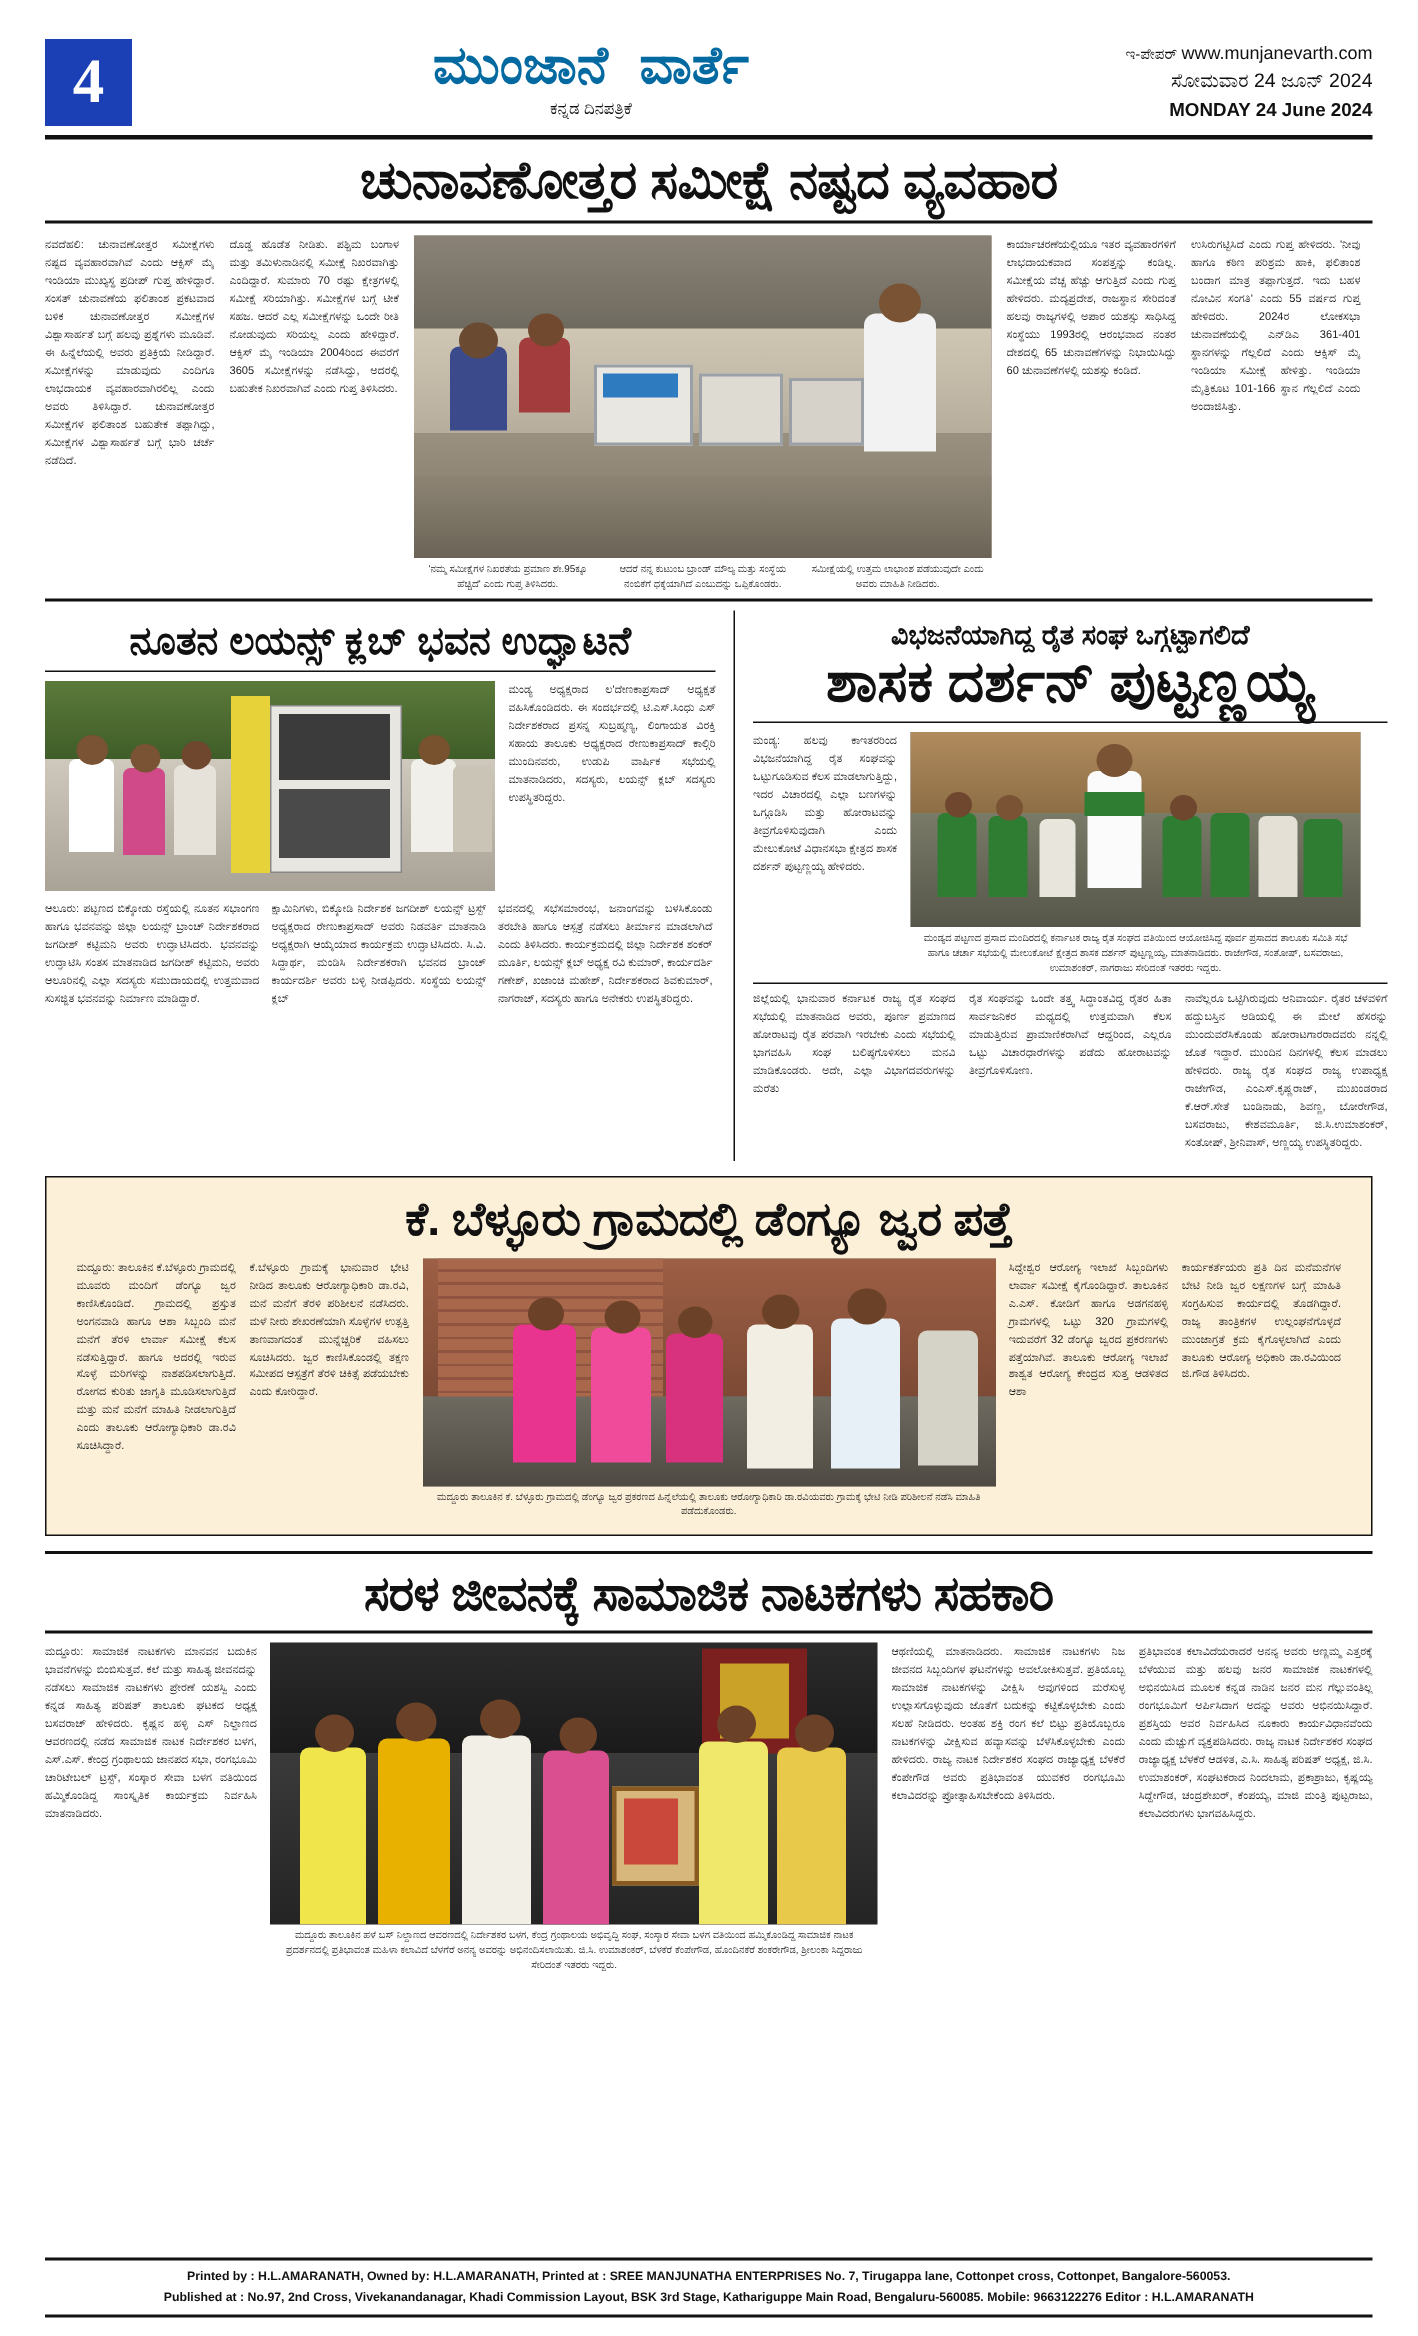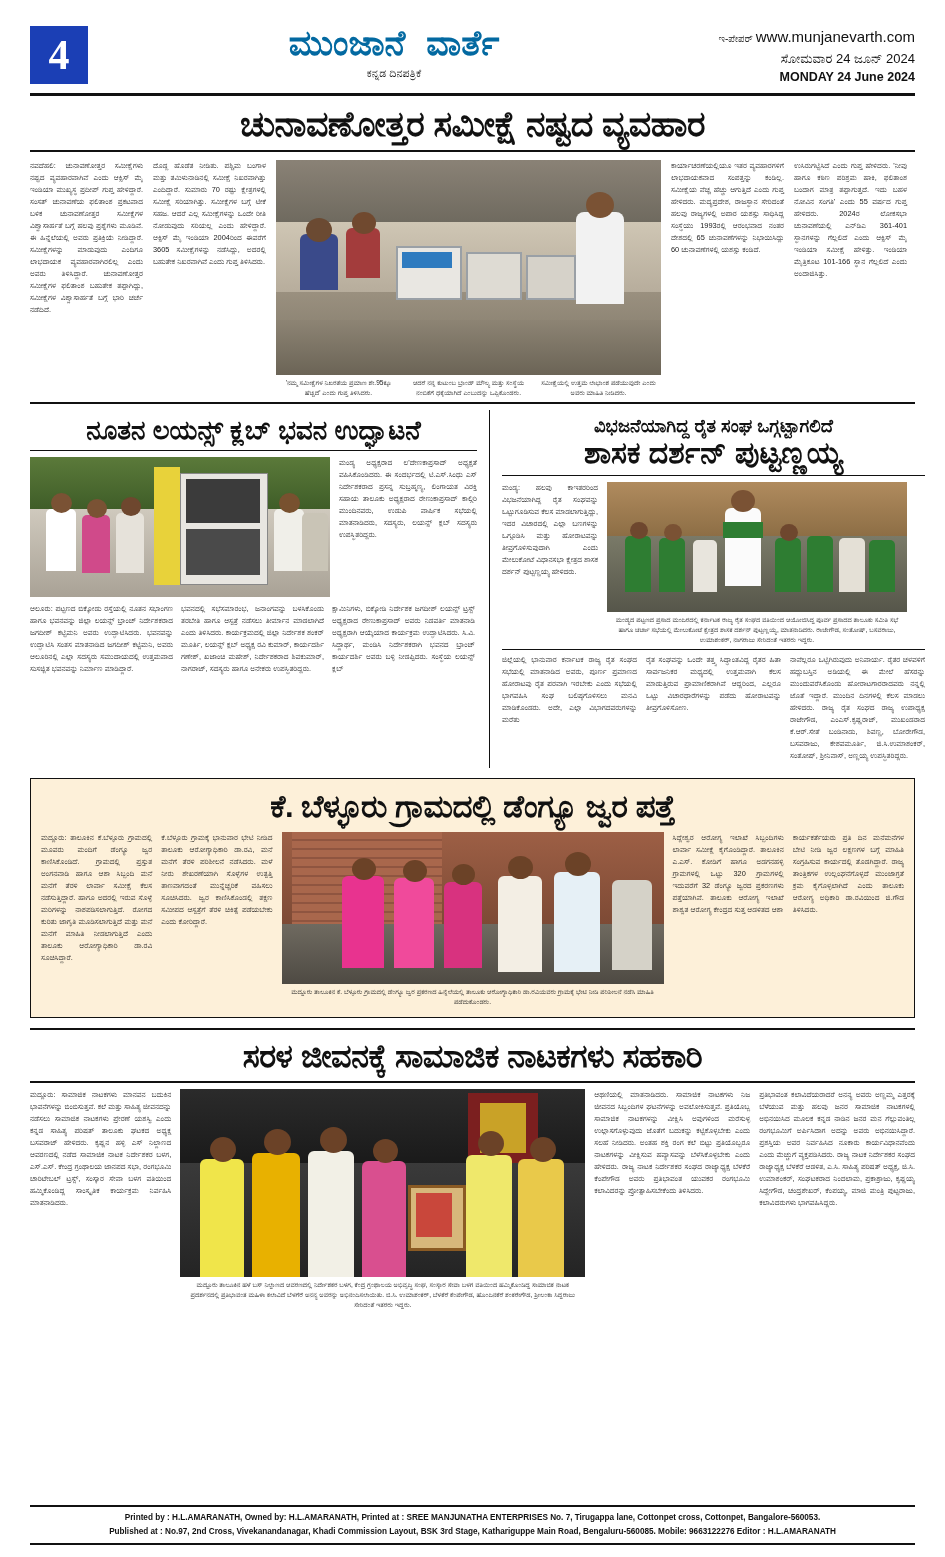--- a/index.html
+++ b/index.html
@@ -6,21 +6,21 @@
   body{width:945px;height:1557px;font-family:"Liberation Sans",sans-serif;color:#111;}
   .page{width:945px;height:1557px;position:relative;box-sizing:border-box;padding:26px 30px 10px 30px;}
 
   
   .masthead{display:flex;align-items:flex-start;justify-content:space-between;border-bottom:3px solid #111;padding-bottom:6px;}
   .pageno{width:58px;height:58px;background:#1b3fb5;color:#fff;font-size:42px;font-weight:bold;display:flex;align-items:center;justify-content:center;font-family:"Liberation Serif",serif;}
   .title-wrap{flex:1;text-align:center;margin-top:2px;}
   .paper-title{font-size:35px;font-weight:bold;color:#0369a1;font-family:Liberation Mono, monospace;letter-spacing:0px;line-height:1.05;}
   .paper-sub{font-size:11px;color:#111;margin-top:2px;}
   .mast-right{text-align:right;font-size:10px;line-height:1.5;min-width:215px;}
-  .mast-right .web{font-size:15px;}
+  .mast-right .web{font-size:12px;}
   .mast-right .kndate{font-size:13px;font-weight:normal;}
   .mast-right .endate{font-size:12.5px;font-weight:bold;}
 
   
   .headline{font-size:35px;font-weight:bold;text-align:center;letter-spacing:-0.5px;line-height:1.15;padding:8px 0 6px;}
   .rule{border-bottom:2px solid #111;}
   .rule-thin{border-bottom:1px solid #111;}
 
   
   .col{font-size:7.4px;line-height:1.62;text-align:justify;color:#1a1a1a;}
@@ -36,27 +36,27 @@
   
   .scene{position:absolute;inset:0;}
   .band{position:absolute;left:0;right:0;}
 
   
   .two{display:flex;gap:12px;padding-top:6px;}
   .left-block{width:447px;}
   .right-block{width:425px;}
   .sub-headline{font-size:26px;font-weight:bold;text-align:center;line-height:1.15;padding:6px 0 4px;}
   .sub-headline.small{font-size:18px;padding-bottom:0;}
-  .sub-headline.big{font-size:30px;padding-top:0;}
+  .sub-headline.big{font-size:38px;padding-top:0;font-family:Liberation Serif, serif;}
   .cols3{display:flex;gap:8px;}
   .cols3 .c{width:143px;}
   .cols2{display:flex;gap:9px;}
 
   
-  .dengue{margin-top:10px;border:1px solid #111;background:#fdf0d9;padding:8px 10px 10px;}
+  .dengue{margin-top:10px;border:1px solid #111;background:#fdf0d9;padding:8px 20px 10px;}
   .dengue .headline{font-size:31px;padding:2px 0 8px;}
 
   
   .last{margin-top:10px;}
   .last .headline{font-size:32px;}
 
   
   .footer{position:absolute;left:30px;right:30px;bottom:12px;border-top:2px solid #111;border-bottom:2px solid #111;padding:4px 0;text-align:center;font-size:8.2px;font-weight:bold;line-height:1.7;}
   .flexcols{display:flex;gap:9px;}
 </style>
@@ -153,24 +153,24 @@
         </div>
         <div class="col" style="width:138px;">
           <p>ಮಂಡ್ಯ ಅಧ್ಯಕ್ಷರಾದ ಲ'ದೇಣಕಾಪ್ರಸಾದ್ ಅಧ್ಯಕ್ಷತೆ ವಹಿಸಿಕೊಂಡಿದರು. ಈ ಸಂದರ್ಭದಲ್ಲಿ ಟಿ.ಎಸ್.ಸಿಂಧು ಎಸ್ ನಿರ್ದೇಶಕರಾದ ಪ್ರಸನ್ನ ಸುಬ್ರಹ್ಮಣ್ಯ, ಲಿಂಗಾಯತ ವಿರಕ್ತಿ ಸಹಾಯ ತಾಲೂಕು ಅಧ್ಯಕ್ಷರಾದ ರೇಣುಕಾಪ್ರಸಾದ್ ಕಾಲ್ಗಿರಿ ಮುಂದಿನವರು, ಉಡುಪಿ ವಾರ್ಷಿಕ ಸಭೆಯಲ್ಲಿ ಮಾತನಾಡಿದರು, ಸದಸ್ಯರು, ಲಯನ್ಸ್ ಕ್ಲಬ್ ಸದಸ್ಯರು ಉಪಸ್ಥಿತರಿದ್ದರು.</p>
         </div>
       </div>
       <div class="cols3" style="padding-top:6px;">
         <div class="c col">
             <p>ಆಲೂರು: ಪಟ್ಟಣದ ಬಿಕ್ಕೋಡು ರಸ್ತೆಯಲ್ಲಿ ನೂತನ ಸಭಾಂಗಣ ಹಾಗೂ ಭವನವನ್ನು ಜಿಲ್ಲಾ ಲಯನ್ಸ್ ಬ್ರಾಂಚ್ ನಿರ್ದೇಶಕರಾದ ಜಗದೀಶ್ ಕಟ್ಟಿಮನಿ ಅವರು ಉದ್ಘಾಟಿಸಿದರು. ಭವನವನ್ನು ಉದ್ಘಾಟಿಸಿ ಸಂತಸ ಮಾತನಾಡಿದ ಜಗದೀಶ್ ಕಟ್ಟಿಮನಿ, ಅವರು ಆಲೂರಿನಲ್ಲಿ ಎಲ್ಲಾ ಸದಸ್ಯರು ಸಮುದಾಯದಲ್ಲಿ ಉತ್ತಮವಾದ ಸುಸಜ್ಜಿತ ಭವನವನ್ನು ನಿರ್ಮಾಣ ಮಾಡಿದ್ದಾರೆ.</p>
           </div>
         <div class="c col">
+            <p>ಕ್ಷಾಮಿನಿಗಳು, ಬಿಕ್ಕೋಡಿ ನಿರ್ದೇಶಕ ಜಗದೀಶ್ ಲಯನ್ಸ್ ಟ್ರಸ್ಟ್ ಅಧ್ಯಕ್ಷರಾದ ರೇಣುಕಾಪ್ರಸಾದ್ ಅವರು ನಿಡವರ್ತಿ ಮಾತನಾಡಿ ಅಧ್ಯಕ್ಷರಾಗಿ ಆಯ್ಕೆಯಾದ ಕಾರ್ಯಕ್ರಮ ಉದ್ಘಾಟಿಸಿದರು. ಸಿ.ವಿ. ಸಿದ್ದಾರ್ಥ, ಮಂಡಿಸಿ ನಿರ್ದೇಶಕರಾಗಿ ಭವನದ ಬ್ರಾಂಚ್ ಕಾರ್ಯದರ್ಶಿ ಅವರು ಬಳ್ಳಿ ನೀಡಪ್ಪಿದರು. ಸಂಸ್ಥೆಯ ಲಯನ್ಸ್ ಕ್ಲಬ್</p>
+          </div>
+        <div class="c col">
             <p>ಭವನದಲ್ಲಿ ಸಭೆಸಮಾರಂಭ, ಜನಾಂಗವನ್ನು ಬಳಸಿಕೊಂಡು ತರಬೇತಿ ಹಾಗೂ ಆಸ್ಪತ್ರೆ ನಡೆಸಲು ತೀರ್ಮಾನ ಮಾಡಲಾಗಿದೆ ಎಂದು ತಿಳಿಸಿದರು. ಕಾರ್ಯಕ್ರಮದಲ್ಲಿ ಜಿಲ್ಲಾ ನಿರ್ದೇಶಕ ಶಂಕರ್ ಮೂರ್ತಿ, ಲಯನ್ಸ್ ಕ್ಲಬ್ ಅಧ್ಯಕ್ಷ ರವಿ ಕುಮಾರ್, ಕಾರ್ಯದರ್ಶಿ ಗಣೇಶ್, ಖಜಾಂಚಿ ಮಹೇಶ್, ನಿರ್ದೇಶಕರಾದ ಶಿವಕುಮಾರ್, ನಾಗರಾಜ್, ಸದಸ್ಯರು ಹಾಗೂ ಅನೇಕರು ಉಪಸ್ಥಿತರಿದ್ದರು.</p>
-          </div>
-        <div class="c col">
-            <p>ಕ್ಷಾಮಿನಿಗಳು, ಬಿಕ್ಕೋಡಿ ನಿರ್ದೇಶಕ ಜಗದೀಶ್ ಲಯನ್ಸ್ ಟ್ರಸ್ಟ್ ಅಧ್ಯಕ್ಷರಾದ ರೇಣುಕಾಪ್ರಸಾದ್ ಅವರು ನಿಡವರ್ತಿ ಮಾತನಾಡಿ ಅಧ್ಯಕ್ಷರಾಗಿ ಆಯ್ಕೆಯಾದ ಕಾರ್ಯಕ್ರಮ ಉದ್ಘಾಟಿಸಿದರು. ಸಿ.ವಿ. ಸಿದ್ದಾರ್ಥ, ಮಂಡಿಸಿ ನಿರ್ದೇಶಕರಾಗಿ ಭವನದ ಬ್ರಾಂಚ್ ಕಾರ್ಯದರ್ಶಿ ಅವರು ಬಳ್ಳಿ ನೀಡಪ್ಪಿದರು. ಸಂಸ್ಥೆಯ ಲಯನ್ಸ್ ಕ್ಲಬ್</p>
           </div>
       </div>
     </div>
 
     <div class="right-block" style="border-left:1px solid #111;padding-left:12px;">
       <div class="sub-headline small">ವಿಭಜನೆಯಾಗಿದ್ದ ರೈತ ಸಂಘ ಒಗ್ಗಟ್ಟಾಗಲಿದೆ</div>
       <div class="sub-headline big">ಶಾಸಕ ದರ್ಶನ್ ಪುಟ್ಟಣ್ಣಯ್ಯ</div>
       <div class="rule-thin"></div>
       <div class="cols2" style="padding-top:6px;">
         <div class="col" style="width:96px;">

